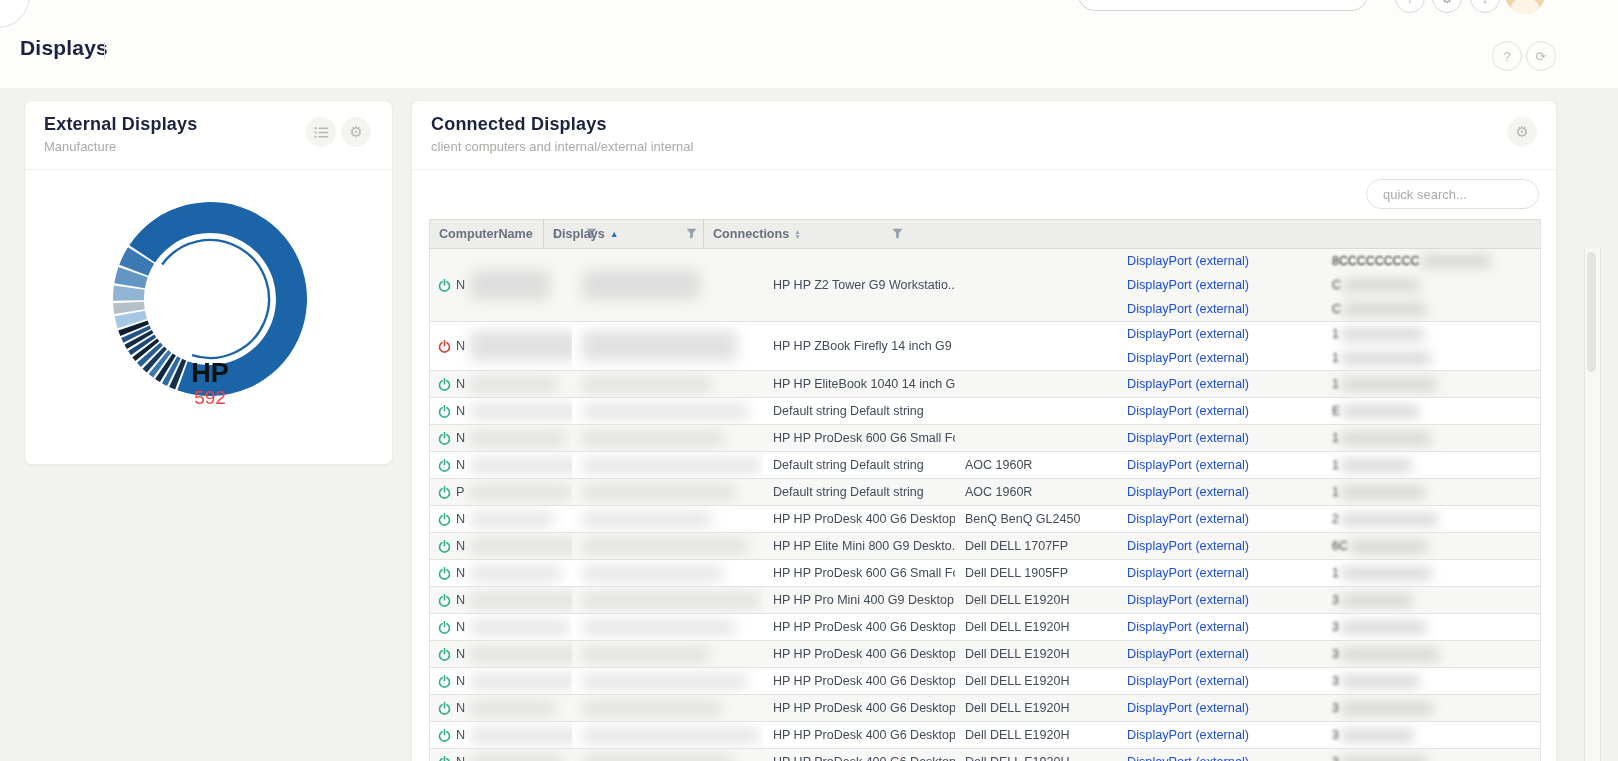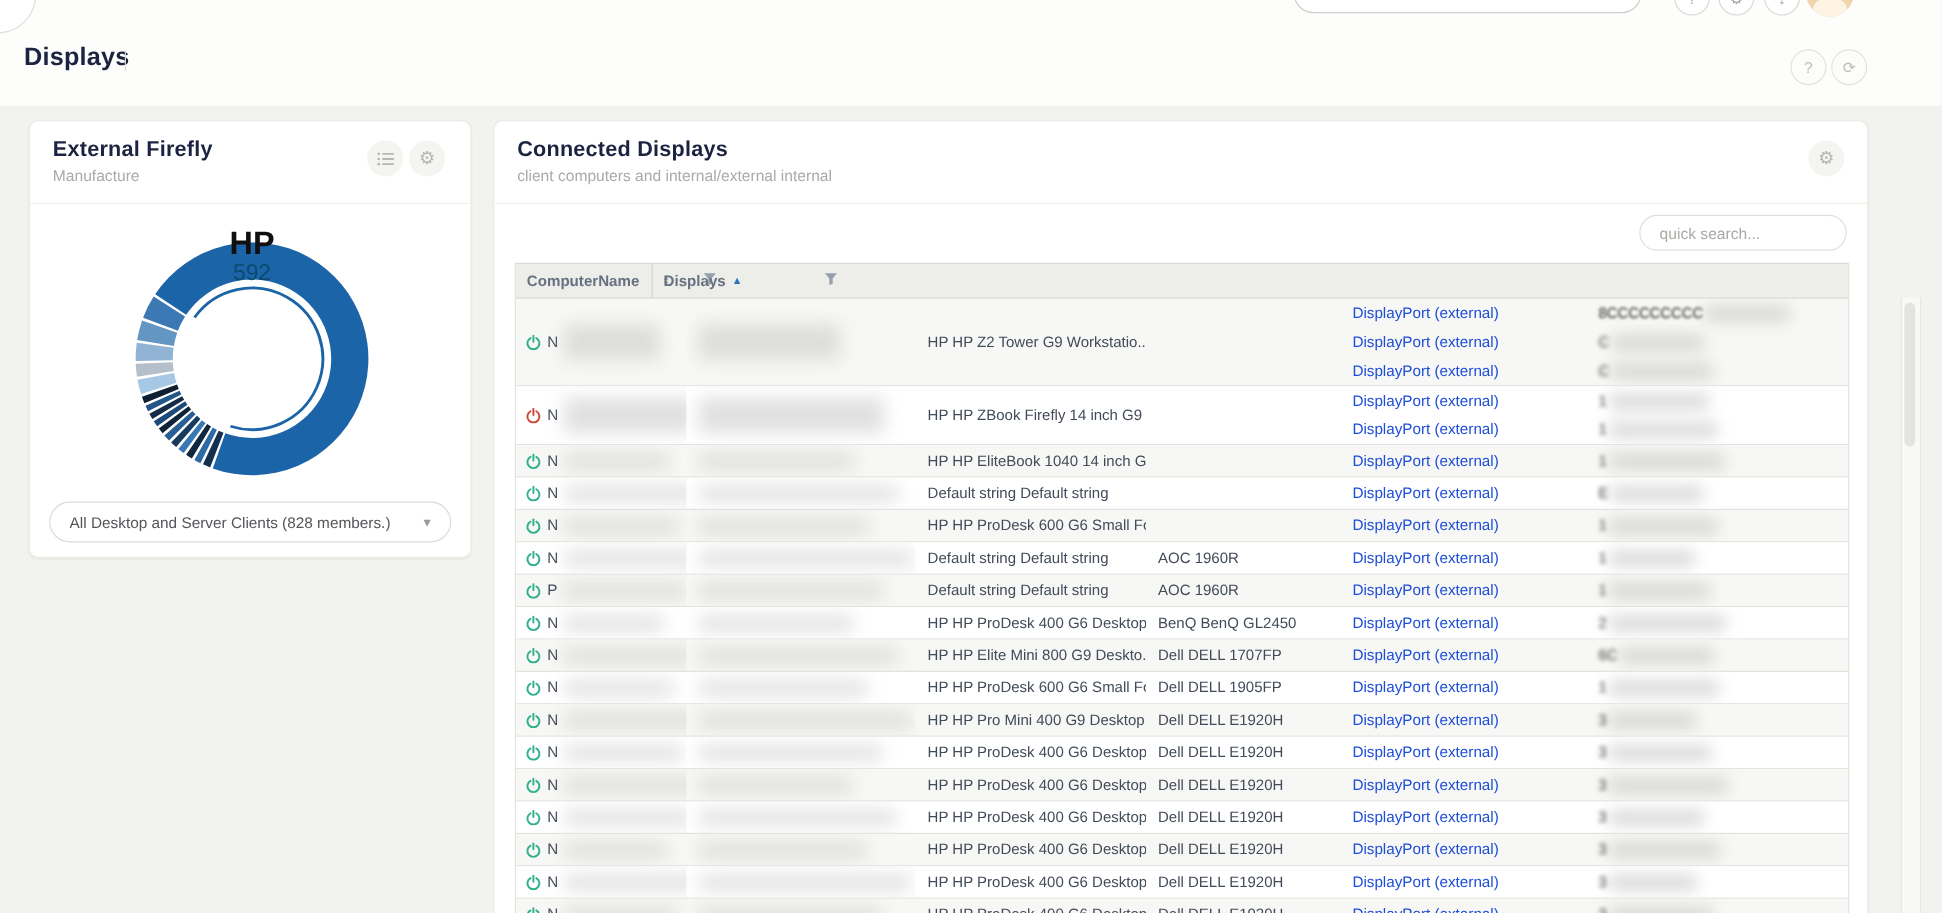--- a/index.html
+++ b/index.html
@@ -13,23 +13,23 @@
   .pg-title{position:absolute;left:20px;top:36px;font-size:21px;font-weight:bold;color:#1b2340;letter-spacing:.2px;}
   .pg-divider{position:absolute;left:104px;top:42px;width:1px;height:17px;background:#d9d9d5;}
   .pg-sub{position:absolute;left:112px;top:44px;font-size:13.5px;color:#8f8f8c;}
   .round-btn{position:absolute;width:28px;height:28px;border:1px solid #e2e2dd;border-radius:50%;background:#fcfcfb;color:#bdbdb8;font-size:13px;display:flex;align-items:center;justify-content:center;cursor:pointer;}
   .card{position:absolute;background:#fff;border:1px solid #ebebe7;border-radius:8px;box-shadow:0 1px 2px rgba(0,0,0,.04);}
   .card-title{position:absolute;left:19px;top:13px;font-size:18px;font-weight:bold;color:#1b2340;letter-spacing:.2px;}
   .card-sub{position:absolute;left:19px;top:38px;font-size:13px;color:#aaaaa6;}
   .icon-btn{position:absolute;top:16px;width:30px;height:30px;border-radius:50%;background:#f4f4f1;color:#b6b6b2;display:flex;align-items:center;justify-content:center;font-size:15px;cursor:pointer;}
   .card-divider{position:absolute;left:0;top:68px;width:100%;height:1px;background:#f0f0ec;}
   .donut-wrap{position:absolute;left:75px;top:88px;width:220px;height:220px;}
-  .donut-center{position:absolute;left:0;top:0;width:220px;height:220px;display:flex;flex-direction:column;align-items:center;justify-content:flex-start;pointer-events:none;}
+  .donut-center{position:absolute;left:0;top:0;width:220px;height:220px;display:flex;flex-direction:column;align-items:center;justify-content:flex-end;pointer-events:none;}
   .donut-center .lbl{font-size:27px;font-weight:bold;color:#101010;line-height:1.05;}
-  .donut-center .val{font-size:19px;color:#0c4a6e;}
+  .donut-center .val{font-size:19px;color:#ef4444;}
   .dropdown{position:absolute;left:16px;top:317px;width:335px;height:34px;border:1px solid #dcdcd7;border-radius:17px;background:#fff;display:flex;align-items:center;box-sizing:border-box;padding:0 16px;cursor:pointer;}
   .dropdown .txt{font-size:12.8px;color:#55555a;flex:1;white-space:nowrap;overflow:hidden;}
   .dropdown .caret{color:#9a9a96;font-size:12px;}
   .qsearch{position:absolute;left:954px;top:78px;width:173px;height:30px;border:1px solid #e0e0db;border-radius:15px;background:#fff;box-sizing:border-box;padding:0 16px;font-size:13px;color:#666;outline:none;}
   .qsearch::placeholder{color:#a9a9a5;}
   .tbl{position:absolute;left:17px;top:118px;width:1110px;border-left:1px solid #e3e3df;border-right:1px solid #e3e3df;}
   .thead{display:flex;height:30px;background:#ededea;border-top:1px solid #d9d9d5;border-bottom:1px solid #d9d9d5;box-sizing:border-box;}
   .th{display:flex;align-items:center;box-sizing:border-box;padding:0 6px 0 9px;border-right:1px solid #d4d4d0;cursor:pointer;}
   .th:last-child{border-right:none;}
   .th .lab{font-size:12.6px;font-weight:bold;color:#677180;white-space:nowrap;}
@@ -69,21 +69,21 @@
 
     <div class="body"></div>
   </div>
 
   <div class="pg-title">Displays</div>
   <div class="pg-divider"></div>
   <div class="round-btn" style="left:1492px;top:41px;">?</div>
   <div class="round-btn" style="left:1526px;top:41px;">⟳</div>
 
   <div class="card" style="left:24px;top:100px;width:367px;height:363px;">
-    <div class="card-title">External Firefly</div>
+    <div class="card-title">External Displays</div>
     <div class="card-sub">Manufacture</div>
     <div class="icon-btn" style="left:281px;">
       <svg width="15" height="13" viewBox="0 0 15 13">
         <circle cx="1.6" cy="2.2" r="1.1" fill="#b6b6b2"></circle>
           <rect x="4.4" y="1.4" width="10" height="1.6" rx="0.8" fill="#b6b6b2"></rect>
         <circle cx="1.6" cy="6.5" r="1.1" fill="#b6b6b2"></circle>
           <rect x="4.4" y="5.7" width="10" height="1.6" rx="0.8" fill="#b6b6b2"></rect>
         <circle cx="1.6" cy="10.8" r="1.1" fill="#b6b6b2"></circle>
           <rect x="4.4" y="10" width="10" height="1.6" rx="0.8" fill="#b6b6b2"></rect>
       </svg>
@@ -111,24 +111,20 @@
           <path d="M14.289309471918699 94.2372680465013 A97 97 0 0 1 18.427005764044978 78.00958383106357 L47.692601860071846 88.23332508092986 A66 66 0 0 0 44.87726211491376 99.27484217596995 Z" fill="#6496c4"></path>
           <path d="M19.235936785609113 75.78180558804928 A97 97 0 0 1 28.009602177479593 58.167822109187426 L54.21271900735725 74.73274494027186 A66 66 0 0 0 48.243008534538156 86.71751720423973 Z" fill="#3c78b4"></path>
           <path d="M62.087071913383404 75.5710685299891 A59 59 0 1 1 92.07058002665237 166.20974914922965" fill="none" stroke="#1b64a8" stroke-width="2.4"></path>
         </svg>
       <div class="donut-center">
         <div class="lbl">HP</div>
         <div class="val">592</div>
       </div>
     </div>
 
-    <div class="dropdown">
-      <span class="txt">All Desktop and Server Clients (828 members.)</span>
-      <span class="caret">▾</span>
-    </div>
   </div>
 
   <div class="card" style="left:411px;top:100px;width:1144px;height:680px;overflow:hidden;">
     <div class="card-title">Connected Displays</div>
     <div class="card-sub">client computers and internal/external internal</div>
     <div class="icon-btn" style="left:1095px;">⚙</div>
     <div class="card-divider"></div>
 
     <input class="qsearch" placeholder="quick search..." style="">
 
@@ -146,20 +142,31 @@
               </svg></span>
           </div>
           <div class="th" style="width: 160px;">
             <span class="lab">Displays</span>
             <span class="sort-asc">▲</span>
             <span class="spacer"></span>
             <span><svg width="11" height="11" viewBox="0 0 11 11">
                 <path d="M0.5 0.8 H10.5 L6.9 5 V9.4 L4.1 10.6 V5 Z" fill="#96a0ac"></path>
               </svg></span>
           </div>
+          <div class="th" style="width: 205px;">
+            <span class="lab">Connections</span>
+            <span class="sortgrp">
+              <span>▲</span>
+              <span>▼</span>
+            </span>
+            <span class="spacer"></span>
+            <span><svg width="11" height="11" viewBox="0 0 11 11">
+                <path d="M0.5 0.8 H10.5 L6.9 5 V9.4 L4.1 10.6 V5 Z" fill="#96a0ac"></path>
+              </svg></span>
+          </div>
         </div>
       <div class="tbody" id="tbody">
           <div class="row odd" style="height: 73px;">
             <div class="cell c-name" style="width: 142px;">
               <span style="display: inline-flex;">
                 <svg width="13" height="13" viewBox="0 0 13 13">
                   <path d="M4.1 2.7 A5 5 0 1 0 8.9 2.7" fill="none" stroke="#2fb08c" stroke-width="1.6" stroke-linecap="round"></path>
                   <line x1="6.5" y1="0.7" x2="6.5" y2="5.8" stroke="#2fb08c" stroke-width="1.6" stroke-linecap="round"></line>
                 </svg>
               </span>

